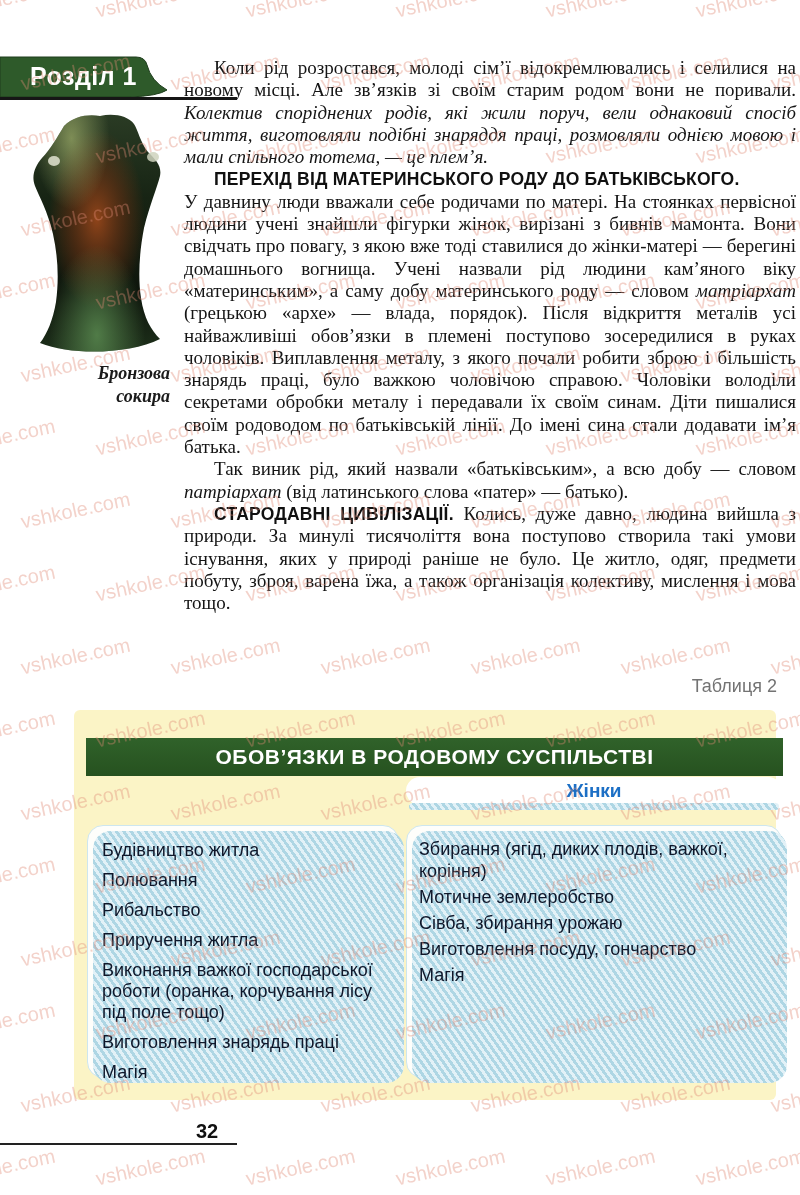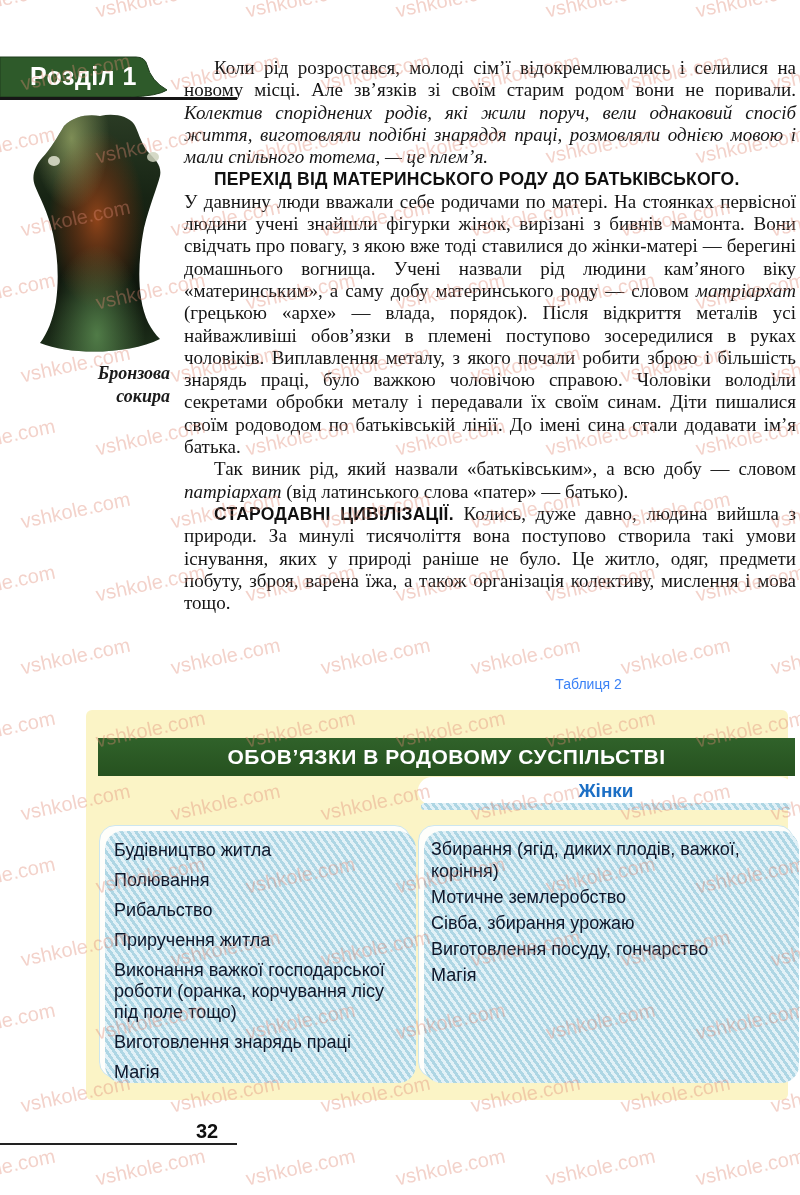--- a/index.html
+++ b/index.html
@@ -35,25 +35,25 @@
   .textcol { position: absolute; left: 184px; top: 57px; width: 612px; z-index: 2; }
   .para { text-align: justify; font-size: 19px; line-height: 22.3px; color: #151515; }
   .indent { text-indent: 30px; }
   .seg.italic { font-style: italic; }
   .seg.heading {
     font-family: "Liberation Sans", sans-serif; font-weight: bold;
     font-size: 17.5px; letter-spacing: 0.2px; color: #101010;
   }
   .table-caption {
     position: absolute; left: 400px; top: 676px; width: 377px; z-index: 2;
-    text-align: center; font-family: "Liberation Sans", sans-serif; font-size: 14px; color: #3b82f6;
+    text-align: right; font-family: "Liberation Sans", sans-serif; font-size: 18px; color: #737373;
   }
   
   .duty-table {
-    position: absolute; left: 86px; top: 710px; width: 702px; height: 390px; z-index: 2;
+    position: absolute; left: 74px; top: 710px; width: 702px; height: 390px; z-index: 2;
     background: #fbf4c6; border-radius: 6px; padding-left: 38px;
   }
   .duty-band {
     position: absolute; left: 12px; top: 28px; width: 697px; height: 38px;
     background: linear-gradient(#30622a, #26511f);
     color: #fff; font-family: "Liberation Sans", sans-serif; font-weight: bold;
     font-size: 21px; letter-spacing: 0.5px; text-align: center; line-height: 38px;
   }
   .pill {
     position: absolute; top: 67px; height: 28px; background: #ffffff; border-radius: 14px;

